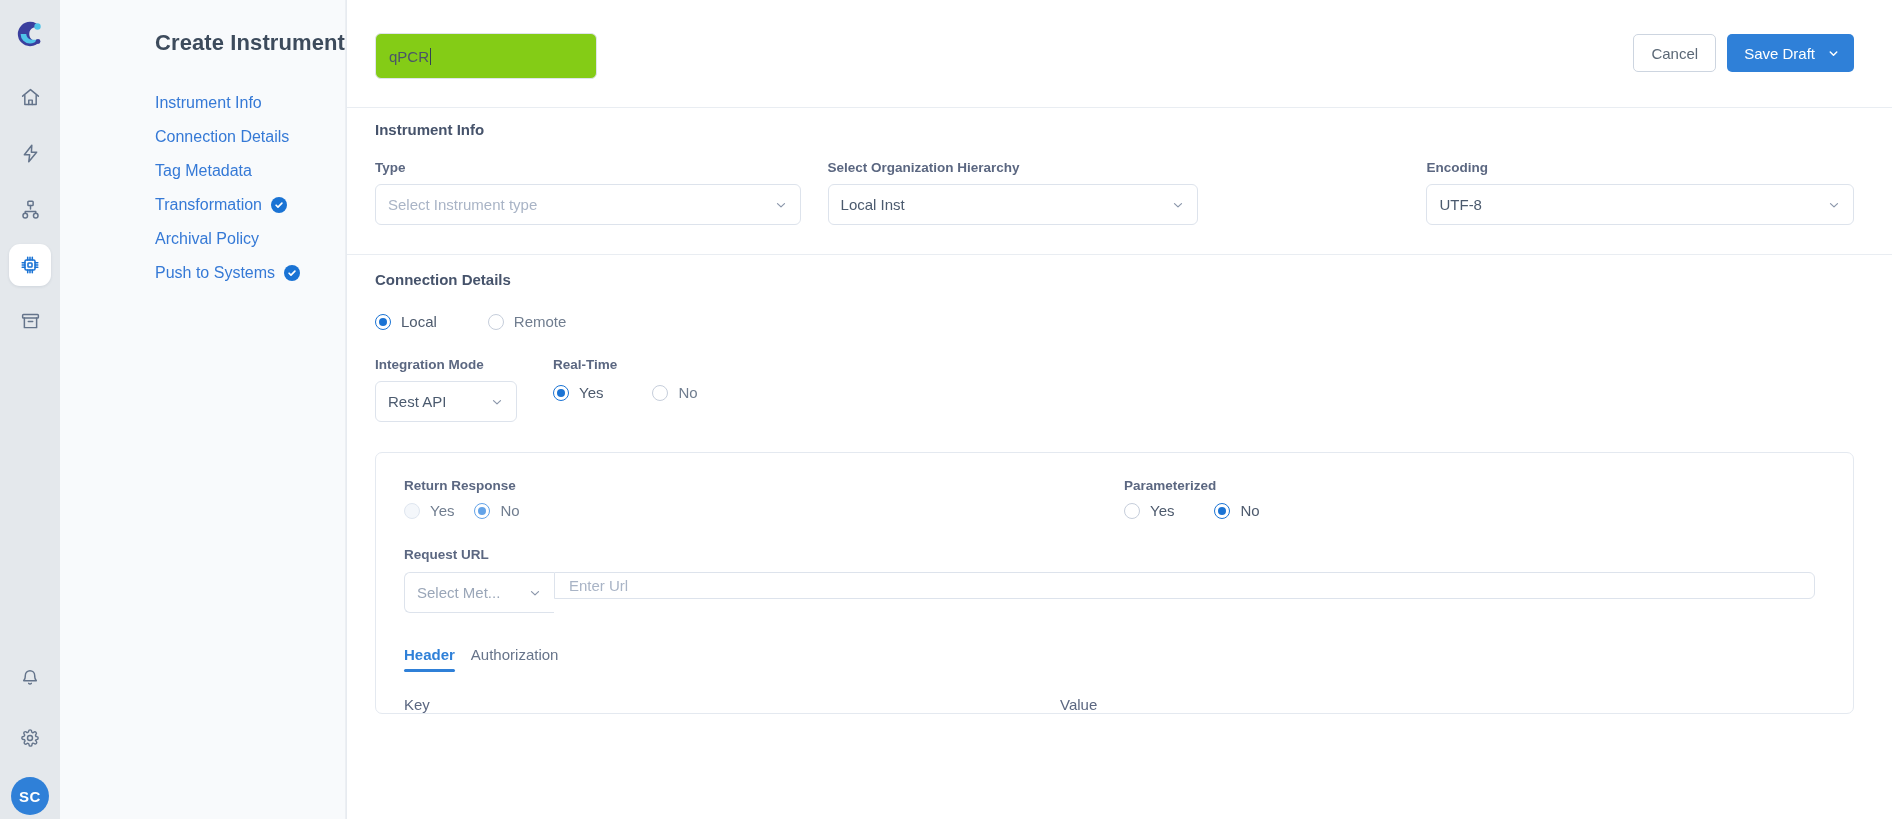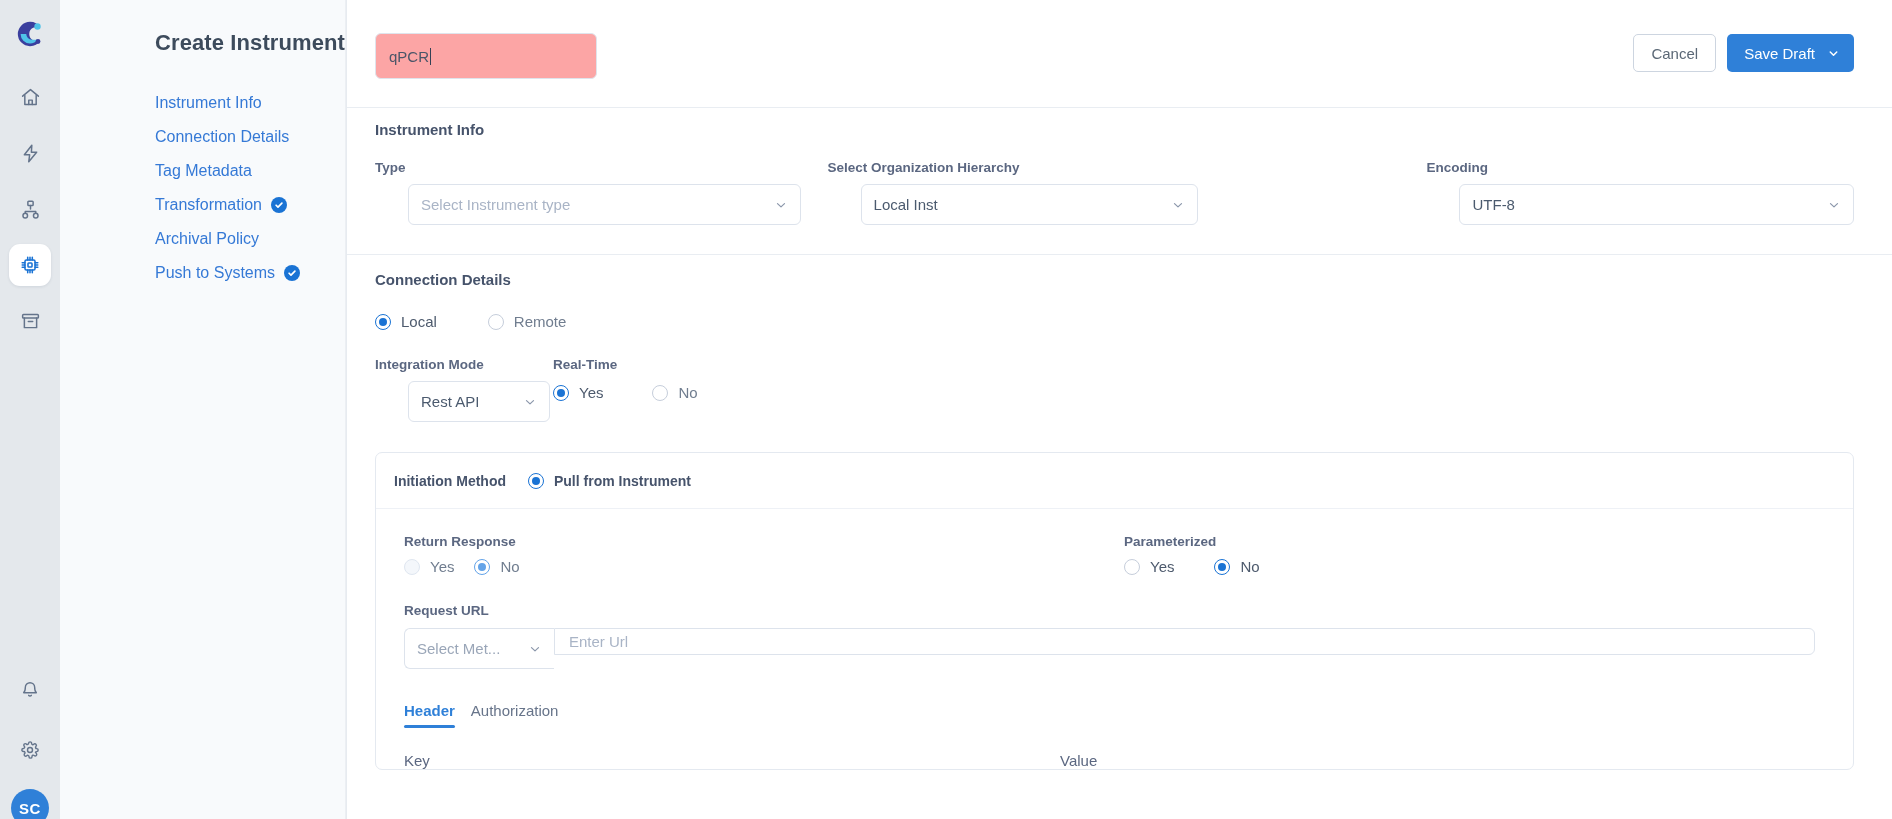--- a/index.html
+++ b/index.html
@@ -22,21 +22,21 @@
     padding-top: 14px;
     position: relative;
   }
   .rail-logo { width: 40px; height: 40px; display:flex; align-items:center; justify-content:center; margin-bottom: 22px; }
   .rail-btn {
     width: 42px; height: 42px; border-radius: 11px;
     display:flex; align-items:center; justify-content:center;
     margin-bottom: 14px; cursor: pointer;
   }
   .rail-btn.active { background:#ffffff; box-shadow: 0 1px 3px rgba(30,50,80,.10); }
-  .rail-bottom { position:absolute; bottom: 4px; left:0; width:60px;
+  .rail-bottom { position:absolute; bottom: 16px; left:0; width:60px;
      display:flex; flex-direction:column; align-items:center; }
   .rail-bottom .rail-btn { margin-bottom: 18px; }
   .avatar {
     width: 38px; height: 38px; border-radius: 50%;
     background:#2f80d8; color:#fff; font-size:15px; font-weight:700;
     display:flex; align-items:center; justify-content:center;
     letter-spacing:.5px;
     margin-bottom: -12px;
   }
 
@@ -72,21 +72,21 @@
     display:flex; align-items:flex-start; justify-content:space-between;
     padding: 33px 38px 0 28px;
     background:#fff;
   }
   .name-input {
     width: 222px; height: 46px;
     border:1px solid #dfe4ec; border-radius:6px;
     padding: 0 13px;
     font-size:15px; color:#4a5568;
     font-family:"Liberation Sans", sans-serif;
-    outline:none; background:#fca5a5;
+    outline:none; background:#84cc16;
     display:flex; align-items:center;
   }
   .caret { display:inline-block; width:1px; height:17px; background:#334155; margin-left:1px;
            animation: blink 1.06s steps(1) infinite; }
   @keyframes blink { 0%,50%{opacity:1} 51%,100%{opacity:0} }
 
   .topbar-actions { display:flex; align-items:center; gap:11px; margin-top:1px; }
   .btn-cancel {
     height:38px; min-width:78px; padding:0 17px;
     background:#fff; border:1px solid #cdd5e0; border-radius:5px;
@@ -112,21 +112,21 @@
   }
   .pad { padding-left: 28px; padding-right: 38px; }
 
   .field-label { font-size:13.5px; font-weight:700; color:#5b6781; margin-bottom:9px; }
 
   .select-box, .input-box {
     height:41px; border:1px solid #dde3ec; border-radius:6px;
     background:#fff; display:flex; align-items:center;
     padding: 0 12px; font-size:15px; color:#4b5a6e;
   }
-  .select-box { justify-content:space-between; cursor:pointer;margin-left:33px; }
+  .select-box { justify-content:space-between; cursor:pointer; }
   .placeholder { color:#a9b4c6; }
   .chev { color:#6b7a90; font-size:12px; line-height:1; }
 
   .grid-3 { display:flex; gap:0; padding-top:22px; }
   .col-type { width: 436px; }
   .col-org  { width: 380px; margin-left: 27px; }
   .col-enc  { width: 438px; margin-left: 228px; }
 
   
   .radio-row { display:flex; align-items:center; gap:0; }
@@ -408,27 +408,20 @@
               </label>
               <label class="radio-opt">
                 <span class="radio"></span>
                 <span class="radio-label muted">No</span>
               </label>
             </div>
           </div>
         </div>
 
         <div class="card">
-          <div class="card-head">
-            <span class="card-head-label">Initiation Method</span>
-            <label class="radio-opt">
-              <span class="radio on"></span>
-              <span class="radio-label" style="font-weight:700; font-size:14px; color:#46536b;">Pull from Instrument</span>
-            </label>
-          </div>
 
           <div class="card-body">
 
             <div class="tworow">
               <div class="left">
                 <div class="field-label">Return Response</div>
                 <div class="radio-row" style="gap:20px; margin-top:6px;">
                   <label class="radio-opt">
                     <span class="radio soft-off"></span>
                     <span class="radio-label muted">Yes</span>

